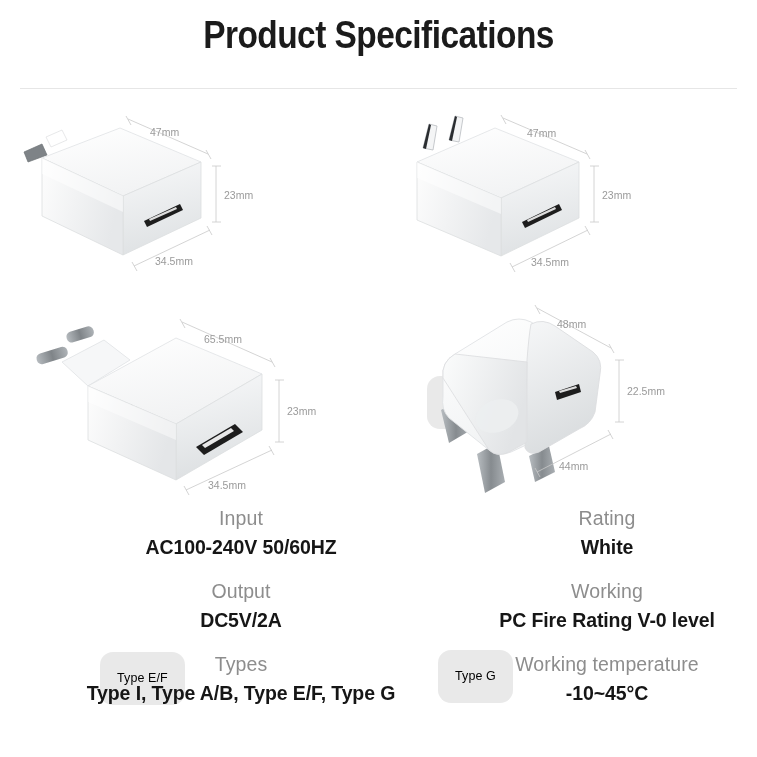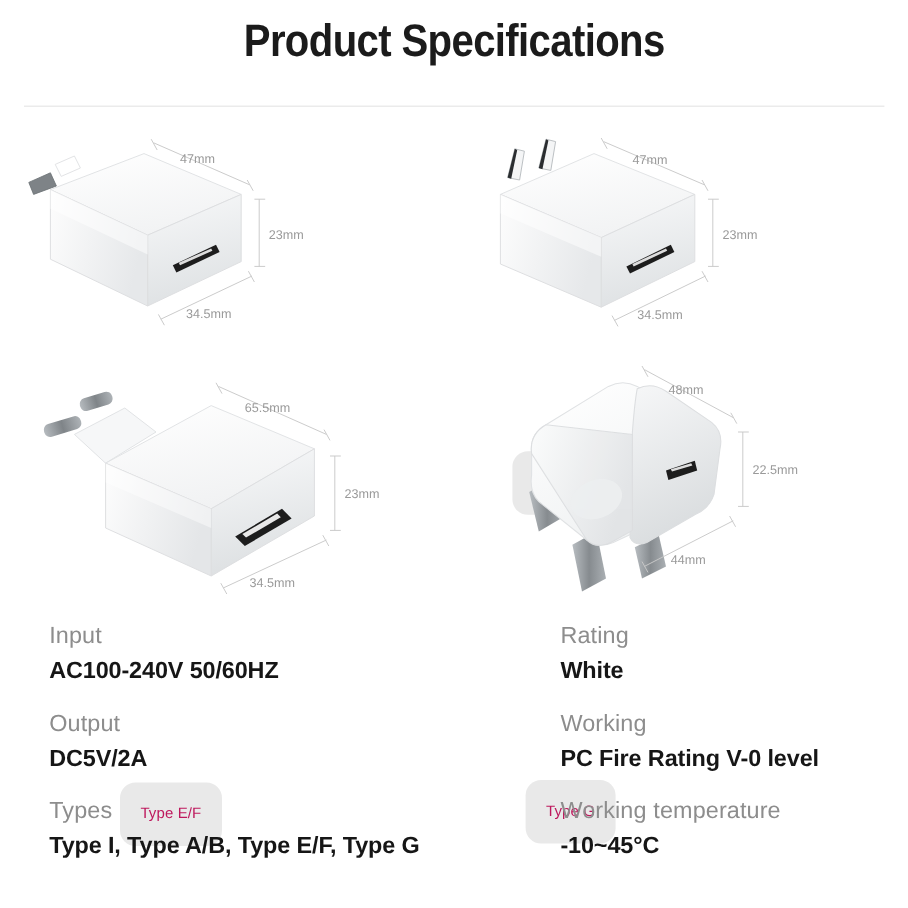--- a/index.html
+++ b/index.html
@@ -66,41 +66,42 @@
   .render {
     position: absolute;
     inset: 0;
   }
   .render svg { display: block; width: 100%; height: 100%; }
 
   
   .type-badge {
     position: absolute;
     background: #e9e9e9;
-    color: #be185d;
+    color: #000000;
     border-radius: 13px;
     font-size: 12.5px;
     line-height: 1;
     padding: 20px 17px;
     white-space: nowrap;
     letter-spacing: 0.1px;
   }
 
   
   .specs {
     position: absolute;
     top: 505px;
     left: 0;
     width: 757px;
     height: 252px;
   }
 
   .spec-col {
     position: absolute;
-    top: 12px;
+    top: 0;
+    text-align: center;
   }
   .spec-col.left  { left: 41px;  width: 400px; }
   .spec-col.right { left: 467px; width: 280px; }
 
   .spec-row { margin-bottom: 17px; }
   .spec-row:last-child { margin-bottom: 0; }
 
   .spec-label {
     font-size: 19.5px;
     color: #8d8d8d;

